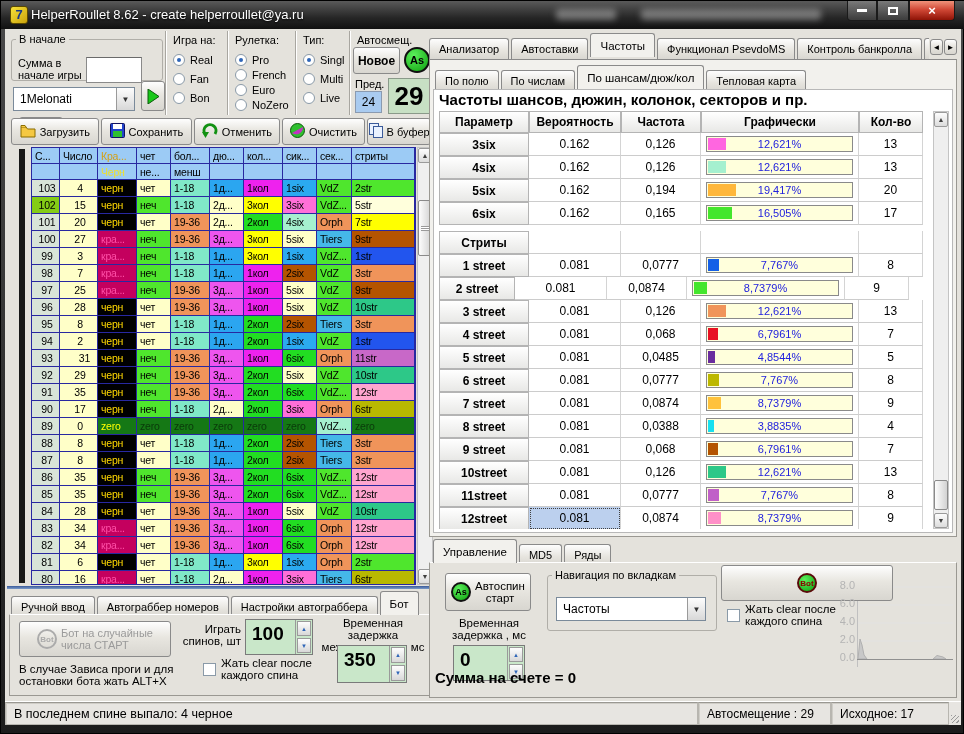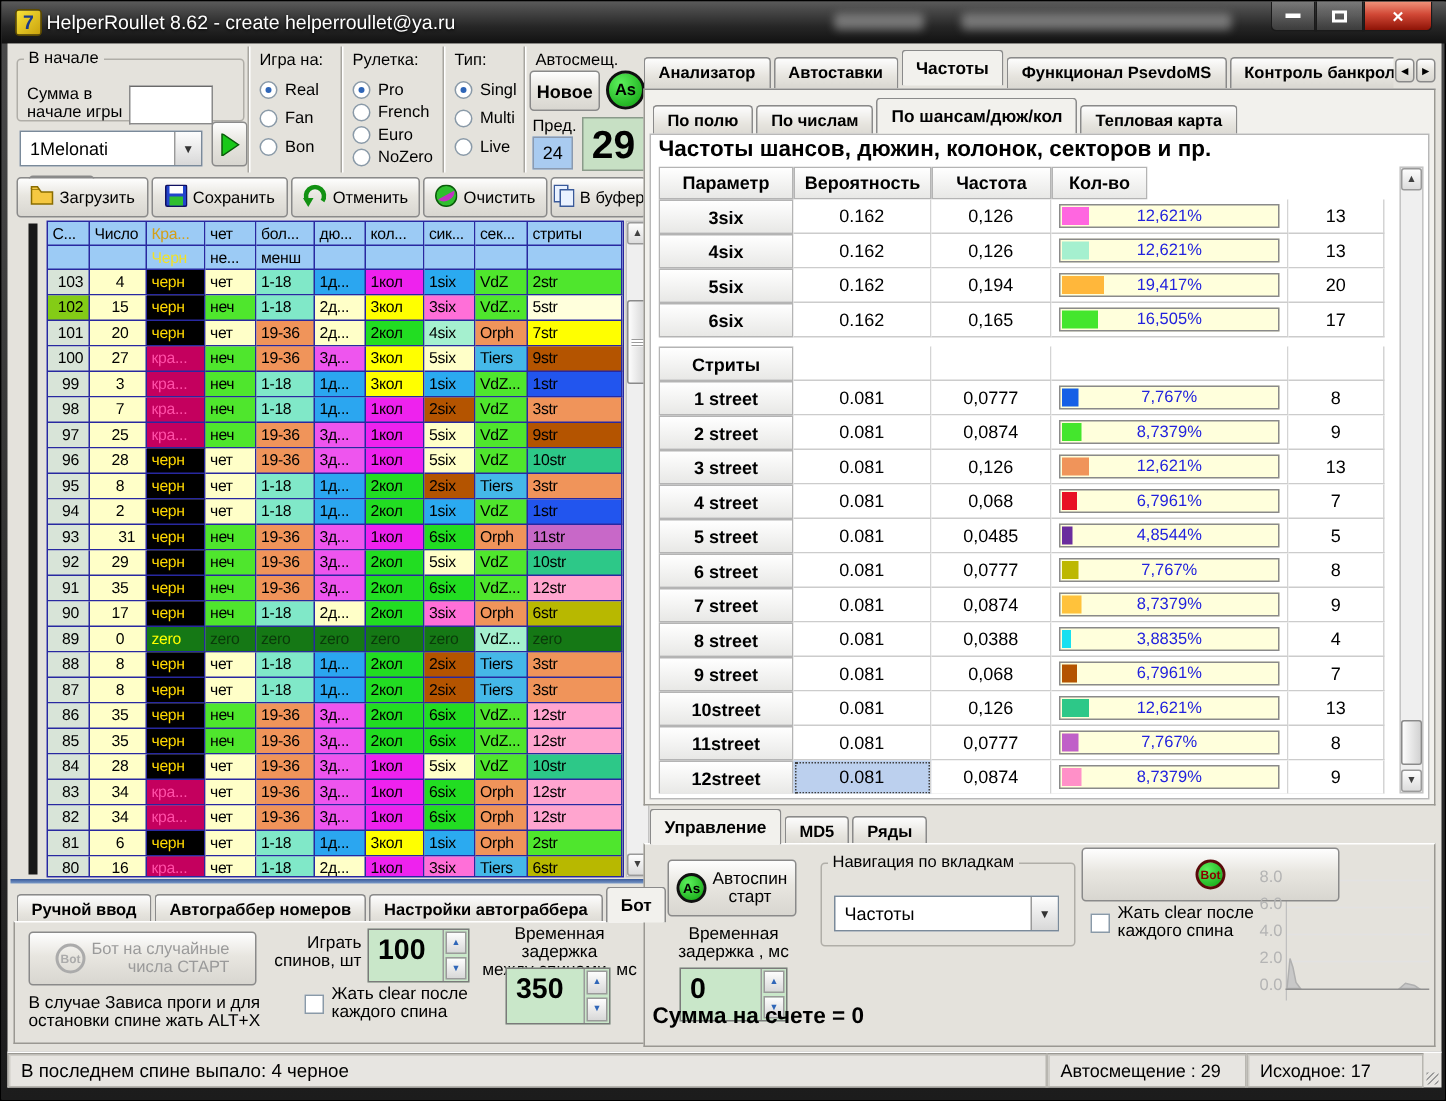--- a/index.html
+++ b/index.html
@@ -35,21 +35,21 @@
   .sunken { border:1px solid #8A8A8A; border-top-color:#6A6A6A; background:#fff; }
   
   .radio { width:12px; height:12px; border-radius:50%; background:#fff; border:1px solid #8A9AA8; display:inline-block; position:relative; }
   .radio.sel::after { content:""; position:absolute; left:3px; top:3px; width:4px; height:4px; border-radius:50%; background:#2F66B8; }
   .chk { width:13px; height:13px; background:#fff; border:1px solid #8A9AA8; display:inline-block; }
   .ropt { display:flex; align-items:center; gap:5px; font-size:11px; margin-bottom:7px; }
   .vsep { position:absolute; top:34px; height:78px; width:2px; border-left:1px solid #A8A6A0; border-right:1px solid #FFF; }
   
   .tab { display:inline-flex; align-items:center; justify-content:center; padding:0 9px; height:21px;
          background:linear-gradient(#FDFDFD,#E6E4DE 60%,#D9D7D1); border:1px solid #8A8A8A; border-bottom:none;
-         border-radius:3px 3px 0 0; margin-right:2px; font-size:11px; position:relative; top:3px;font-weight:bold; }
+         border-radius:3px 3px 0 0; margin-right:2px; font-size:11px; position:relative; top:3px; }
   .tab.active { background:#F2F1ED; top:0; height:24px; z-index:3; font-size:11.5px; }
   
   #hist { position:absolute; left:26px; top:118px; width:385px; height:438px; overflow:hidden;
           border:1px solid #2828A0; background:#fff; }
   .hrow { display:flex; height:17px; }
   .hrow.hdr { height:16px; }
   .hcell { border-right:1px solid #2828A0; border-bottom:1px solid #2828A0; font-size:10.5px;
            display:flex; align-items:center; padding-left:3px; white-space:nowrap; overflow:hidden; letter-spacing:-0.2px; }
   .hcell.hd { background:#9CCBF5; }
   
@@ -556,21 +556,21 @@
         </div>
       <div class="sb-btn" style="bottom:0;">▼</div>
     </div>
     <div style="position:absolute;left:2px;top:557px;width:426px;height:3px;background:linear-gradient(#3A5A9A,#7A9AC8);"></div>
 
     <div id="left-tabs" style="position:absolute;left:6px;top:562px;width:420px;height:24px;white-space:nowrap;"><div class="tab">Ручной ввод</div><div class="tab">Автограббер номеров</div><div class="tab">Настройки автограббера</div><div class="tab active">Бот</div></div>
     <div style="position:absolute;left:4px;top:585px;width:424px;height:82px;border:1px solid #9A9892;border-top-color:#fff;background:#E4E2DC;"></div>
 
     <div class="btn" style="position:absolute;left:14px;top:592px;width:152px;height:36px;color:#9a9a9a;">
       <span class="icon-circle" style="width:20px;height:20px;border:2px solid #ABABAB;color:#ABABAB;font-size:8px;">Bot</span>
-      <span style="text-align:right;">
+      <span style="text-align:left;">
         <div>Бот на случайные</div>
           <div>числа СТАРТ</div>
       </span>
     </div>
     <div class="lbl" style="position:absolute;left:176px;top:594px;text-align:right;width:60px;font-size:11.5px;">
       <div>Играть</div>
         <div>спинов, шт</div>
     </div>
     <div class="spin" style="position:absolute;left:240px;top:590px;width:68px;height:36px;">
       <div class="val">100</div>
@@ -590,36 +590,37 @@
     </div>
     <div class="spin" style="position:absolute;left:332px;top:616px;width:70px;height:38px;">
       <div class="val">350</div>
       <div class="arrows">
           <div>▲</div>
           <div>▼</div>
         </div>
     </div>
     <div class="lbl" style="position:absolute;left:14px;top:634px;font-size:11.5px;">
       <div>В случае Зависа проги и для</div>
-        <div>остановки спине жать ALT+X</div>
+        <div>остановки бота жать ALT+X</div>
     </div>
 
     <div id="right-tabs" style="position:absolute;left:424px;top:4px;width:500px;height:27px;white-space:nowrap;overflow:hidden;"><div class="tab">Анализатор</div><div class="tab">Автоставки</div><div class="tab active">Частоты</div><div class="tab">Функционал PsevdoMS</div><div class="tab">Контроль банкролла</div><div class="tab">Колесо</div></div>
     <div class="btn" style="position:absolute;left:925px;top:10px;width:13px;height:16px;font-size:8px;">◄</div>
     <div class="btn" style="position:absolute;left:939px;top:10px;width:13px;height:16px;font-size:8px;">►</div>
 
     <div style="position:absolute;left:424px;top:30px;width:528px;height:478px;border:1px solid #9A9892;border-top:1px solid #8A8A8A;background:#F2F1ED;"></div>
     <div id="freq-subtabs" style="position:absolute;left:430px;top:36px;width:510px;height:25px;white-space:nowrap;"><div class="tab">По полю</div><div class="tab">По числам</div><div class="tab active">По шансам/дюж/кол</div><div class="tab">Тепловая карта</div></div>
     <div style="position:absolute;left:428px;top:60px;width:520px;height:444px;background:#fff;border:1px solid #B8B8B8;"></div>
     <div style="position:absolute;left:434px;top:62px;font-size:15px;font-weight:bold;">Частоты шансов, дюжин, колонок, секторов и пр.</div>
     <div id="freq-table" style="position:absolute;left:434px;top:82px;width:486px;height:418px;overflow:hidden;">
         <div class="frow" style="height: 22px;">
           <div class="fhead" style="width: 90px;">Параметр</div>
           <div class="fhead" style="width: 92px;">Вероятность</div>
           <div class="fhead" style="width: 80px;">Частота</div>
+          <div class="fhead" style="width: 158px;">Графически</div>
           <div class="fhead" style="width: 64px;">Кол-во</div>
           <div class="fcell" style="flex: 1 1 0%; border: none;"></div>
         </div>
         <div class="frow">
           <div class="fparam" style="width: 90px;">3six</div>
           <div class="fcell" style="width: 92px;">0.162</div>
           <div class="fcell" style="width: 80px;">0,126</div>
           <div class="fcell" style="width: 158px;">
             <div class="bar">
               <div class="chip" style="width: 18px; background: rgb(255, 102, 224);"></div>
@@ -678,21 +679,21 @@
           <div class="fcell" style="width: 80px;">0,0777</div>
           <div class="fcell" style="width: 158px;">
             <div class="bar">
               <div class="chip" style="width: 11px; background: rgb(21, 96, 230);"></div>
               <div class="pct">7,767%</div>
             </div>
           </div>
           <div class="fcell" style="width: 64px;">8</div>
         </div>
         <div class="frow">
-          <div class="fparam" style="width: 90px;">2 street</div>
+          <div class="fparam" style="width: 76px;">2 street</div>
           <div class="fcell" style="width: 92px;">0.081</div>
           <div class="fcell" style="width: 80px;">0,0874</div>
           <div class="fcell" style="width: 158px;">
             <div class="bar">
               <div class="chip" style="width: 13px; background: rgb(68, 230, 45);"></div>
               <div class="pct">8,7379%</div>
             </div>
           </div>
           <div class="fcell" style="width: 64px;">9</div>
         </div>

